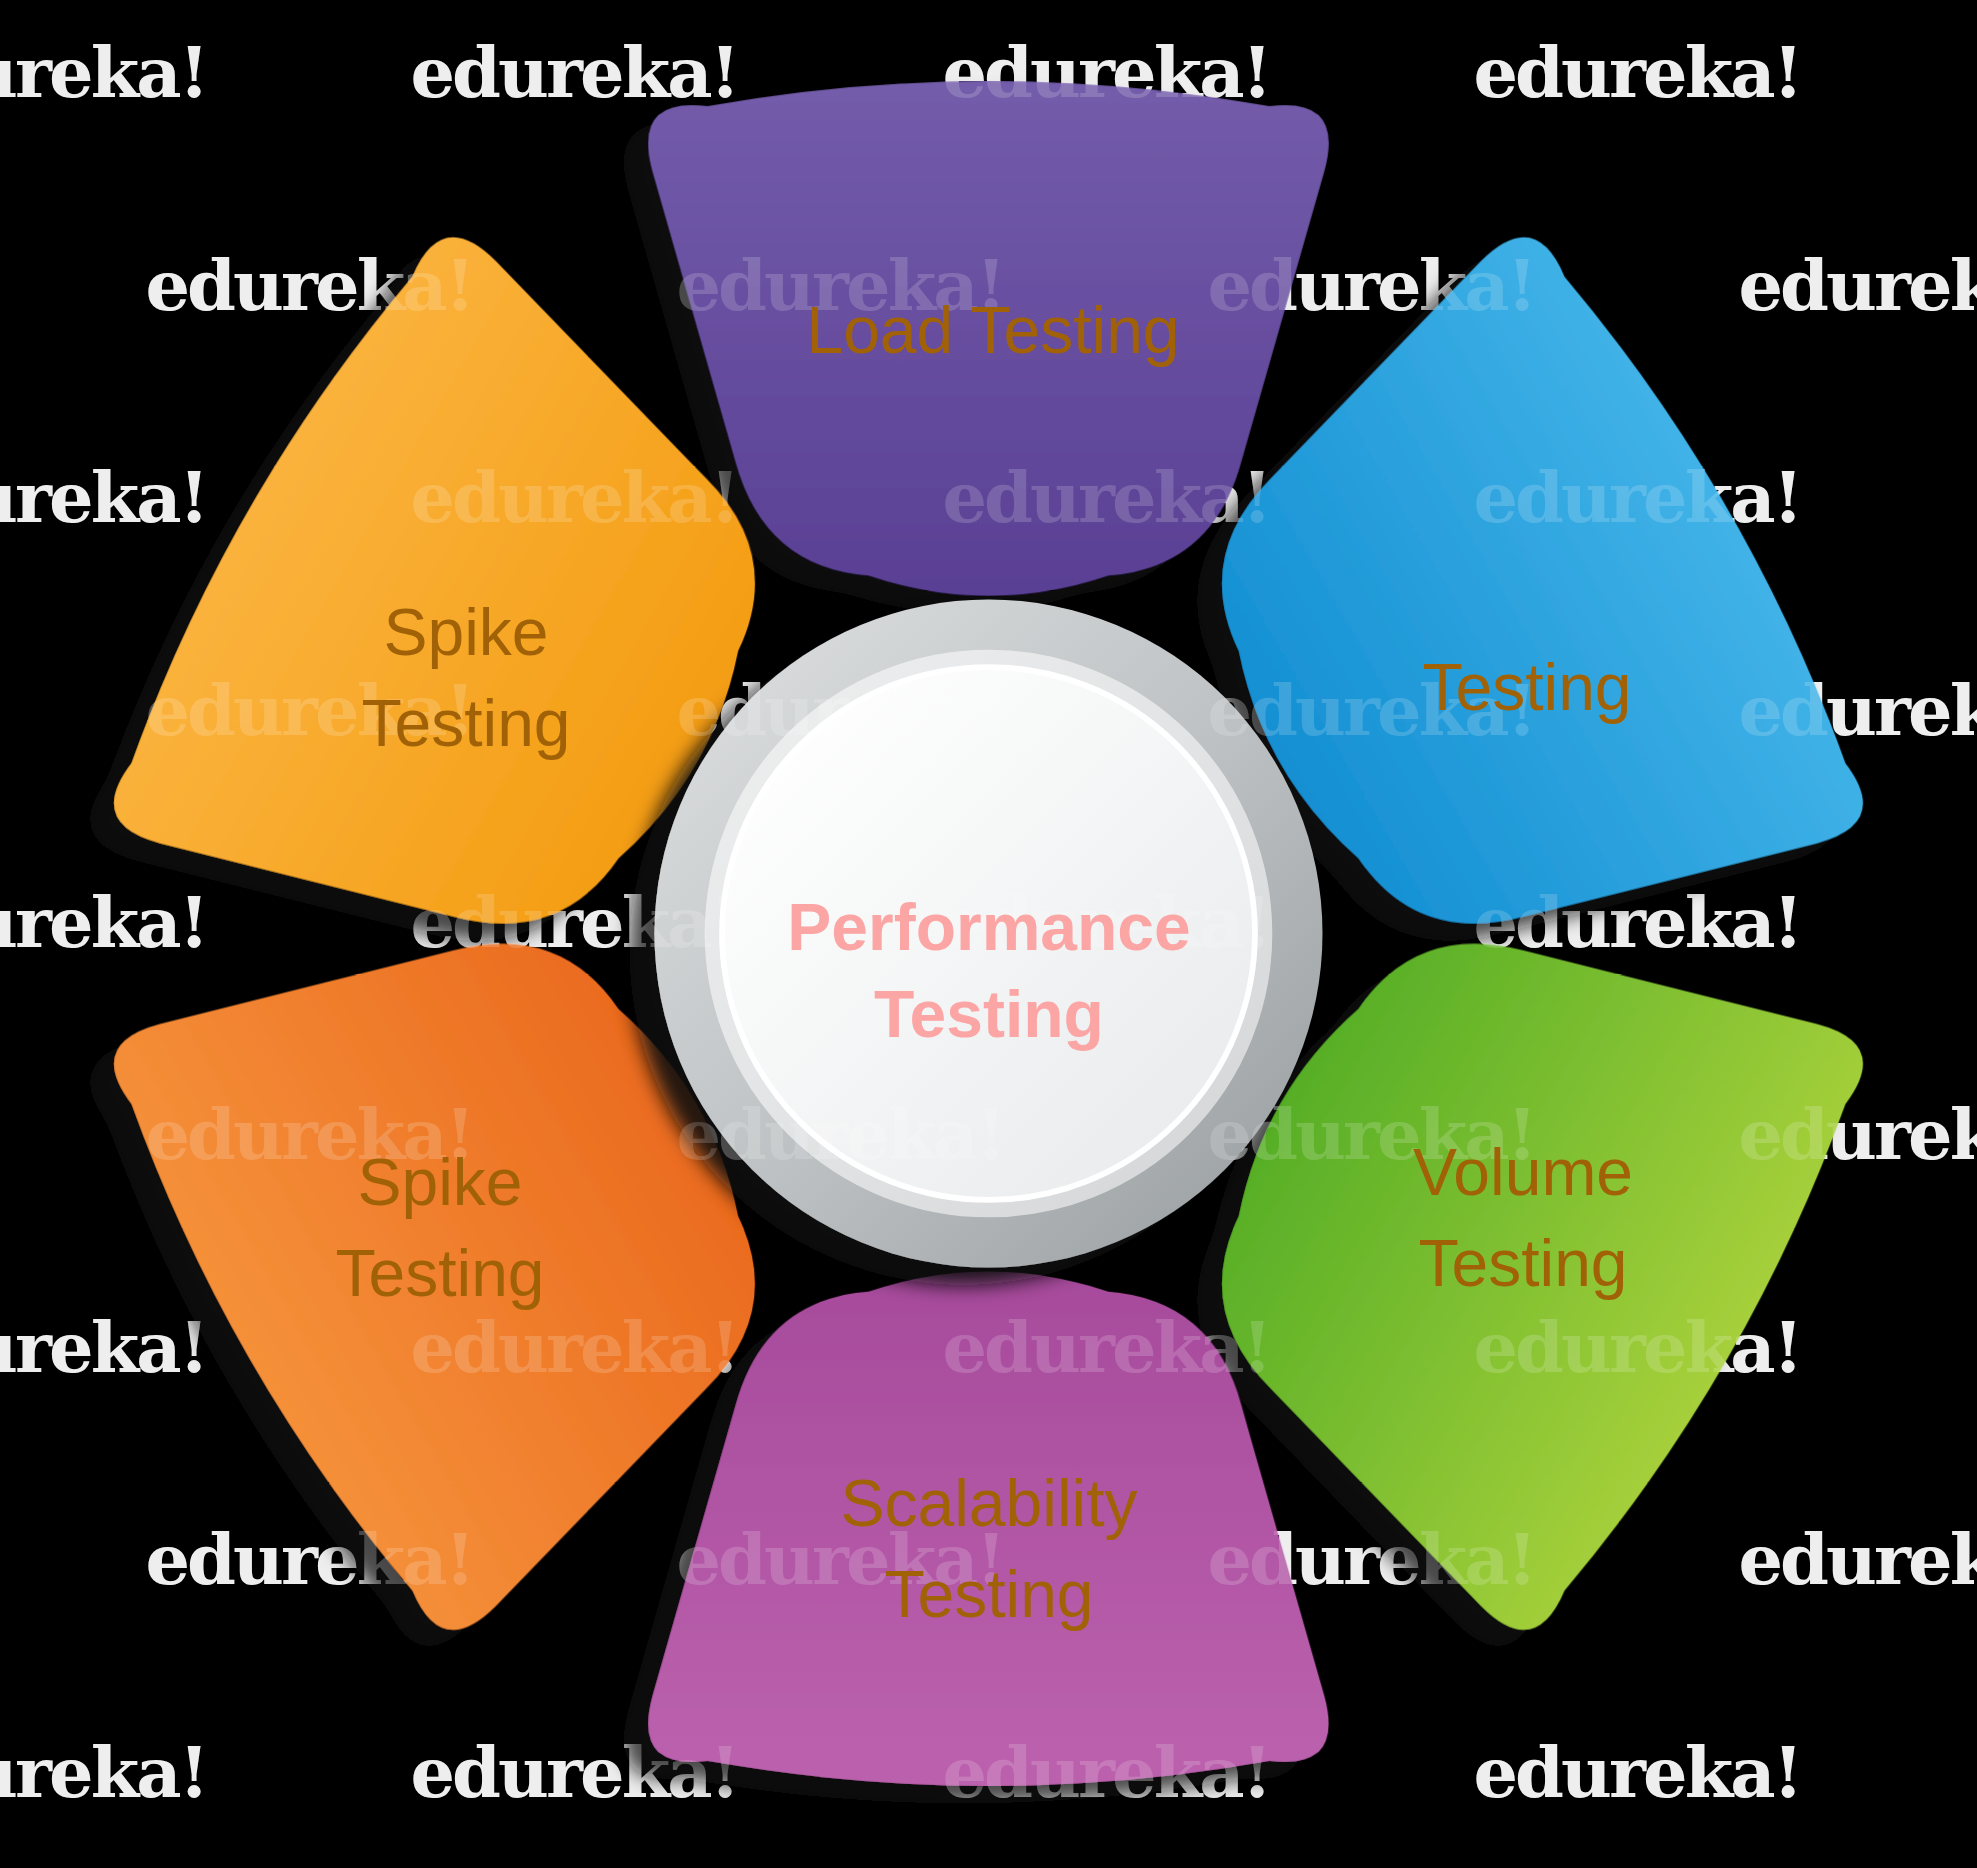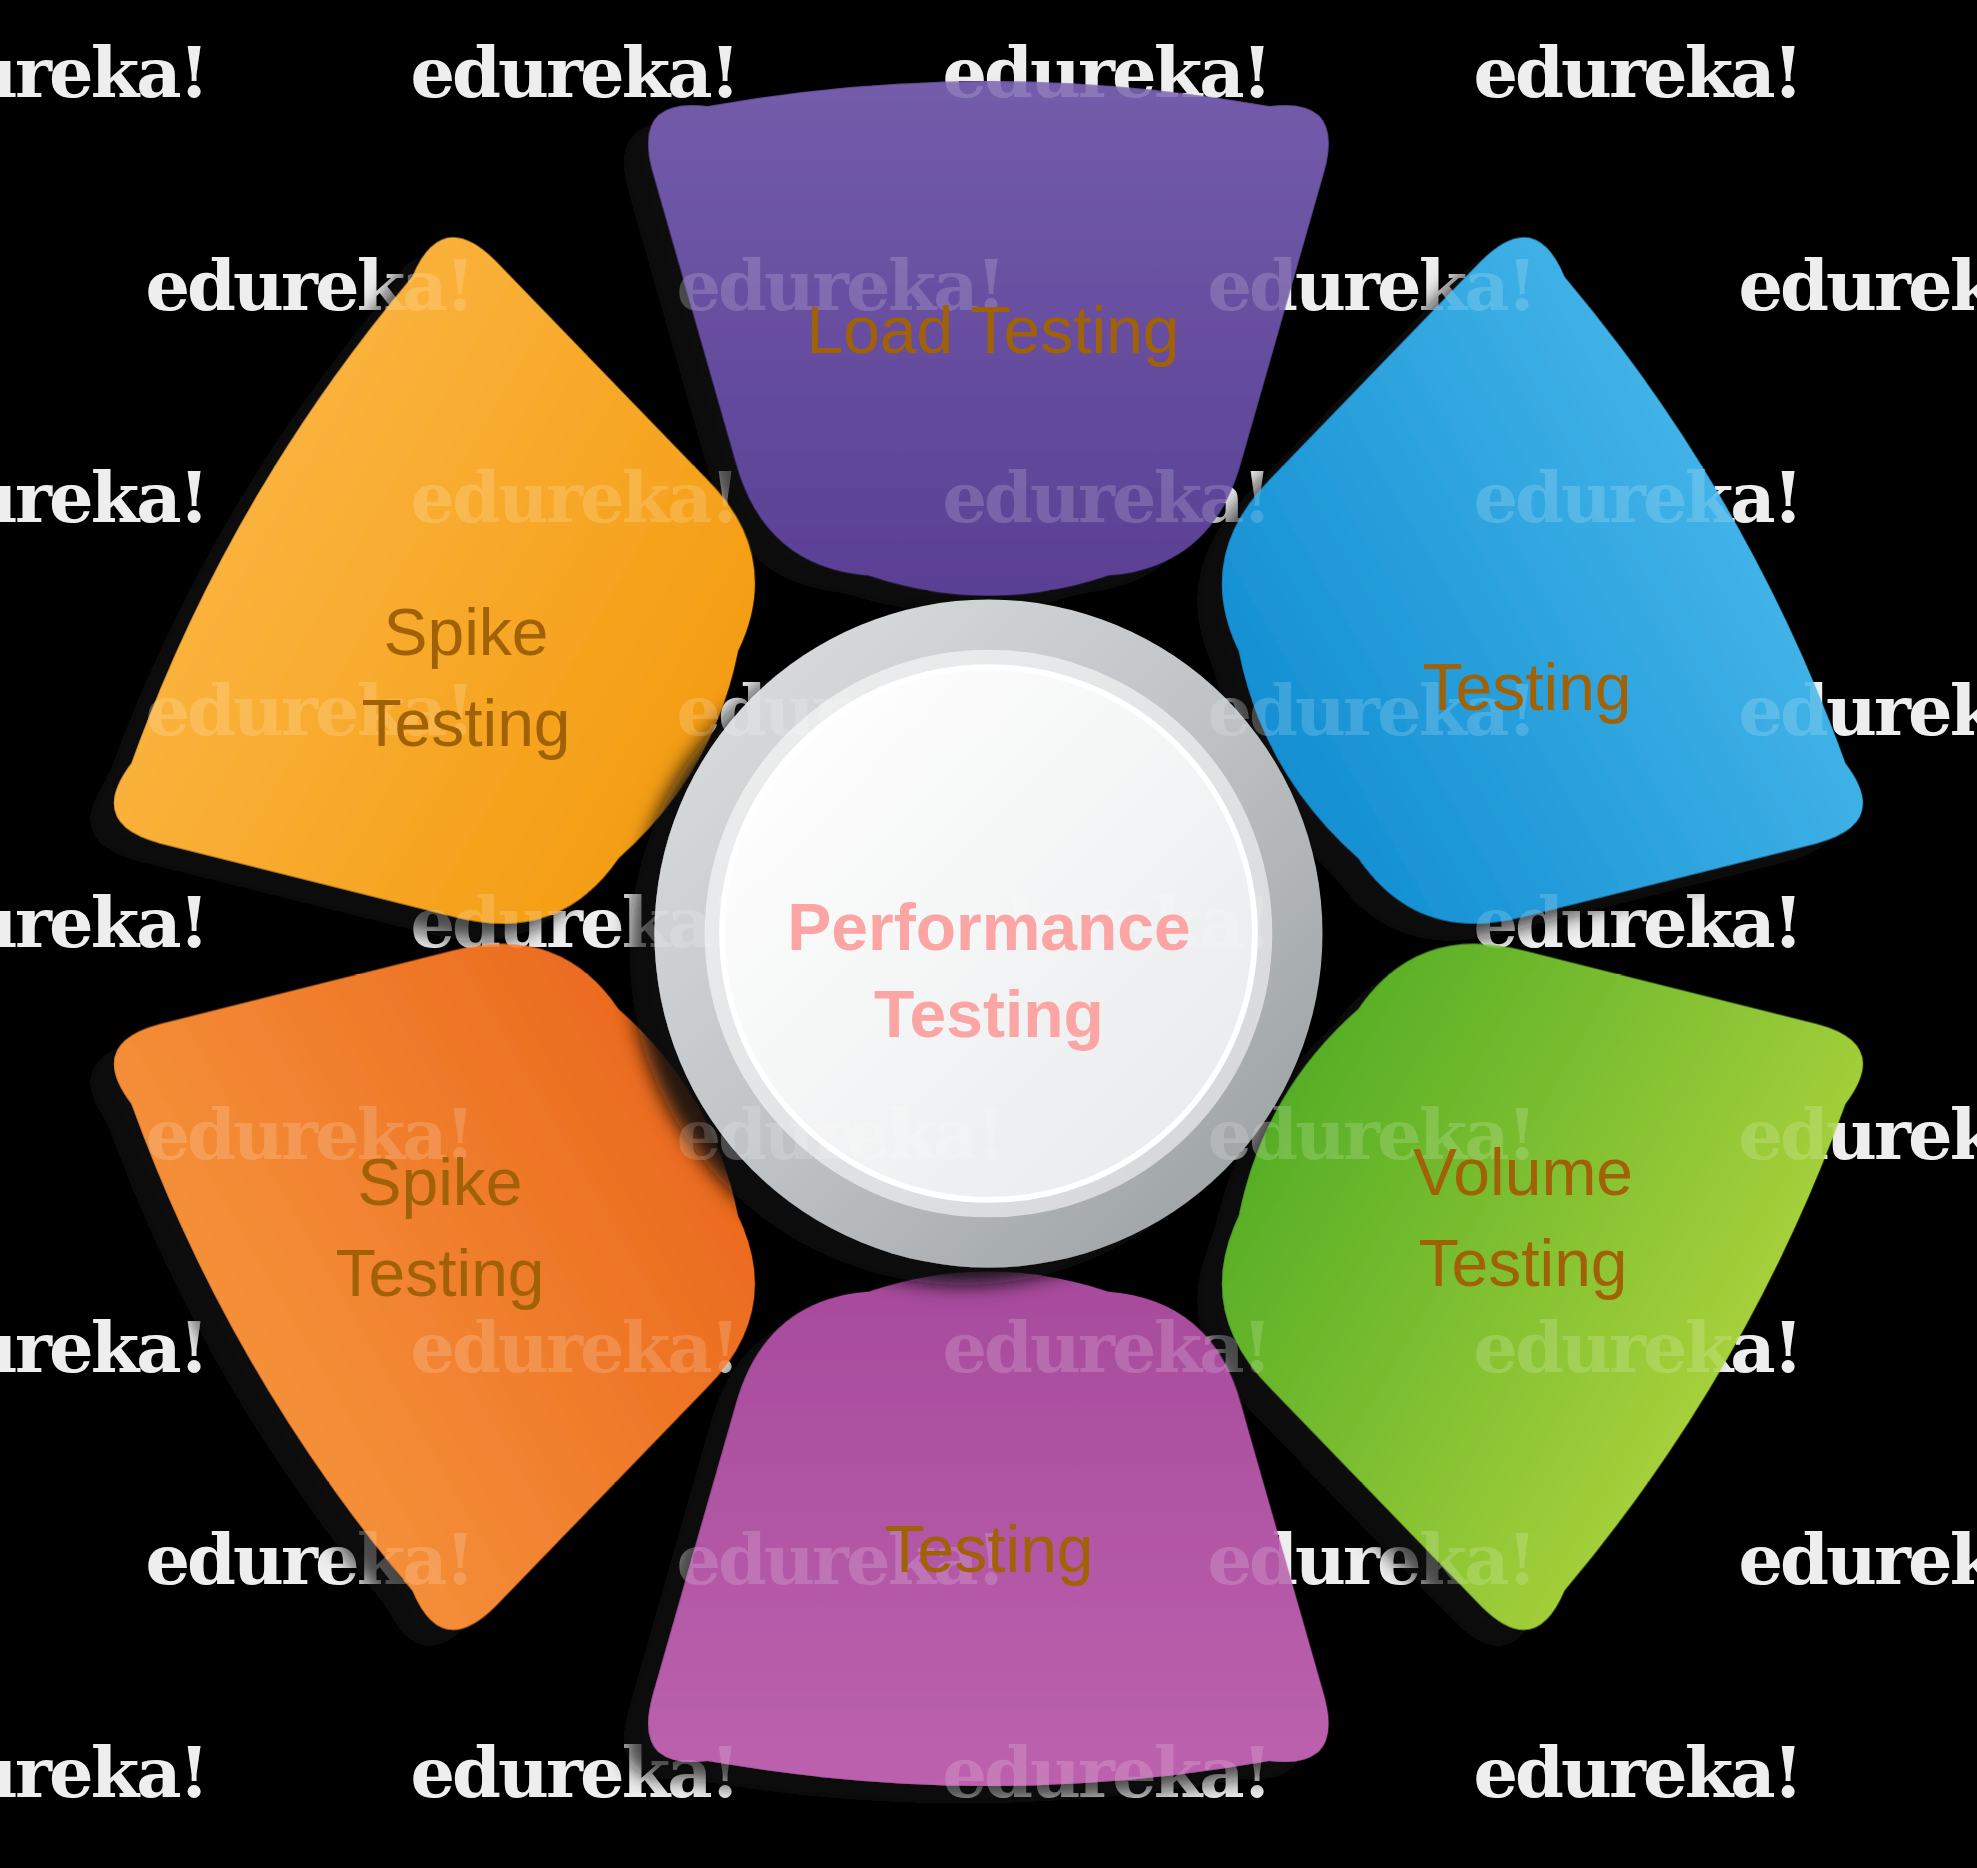--- a/index.html
+++ b/index.html
@@ -162,20 +162,21 @@
     <span>Load Testing</span>
   </div>
   <div class="petal-label" style="left: 1527px; top: 687px;">
       <span>Testing</span>
   </div>
   <div class="petal-label" style="left: 1523px; top: 1218px;">
     <span>Volume</span>
       <span>Testing</span>
   </div>
   <div class="petal-label" style="left: 989px; top: 1549px;">
+    <span>Scalability</span>
       <span>Testing</span>
   </div>
   <div class="petal-label" style="left: 440px; top: 1228px;">
     <span>Spike</span>
       <span>Testing</span>
   </div>
   <div class="petal-label" style="left: 466px; top: 678px;">
     <span>Spike</span>
       <span>Testing</span>
   </div>

